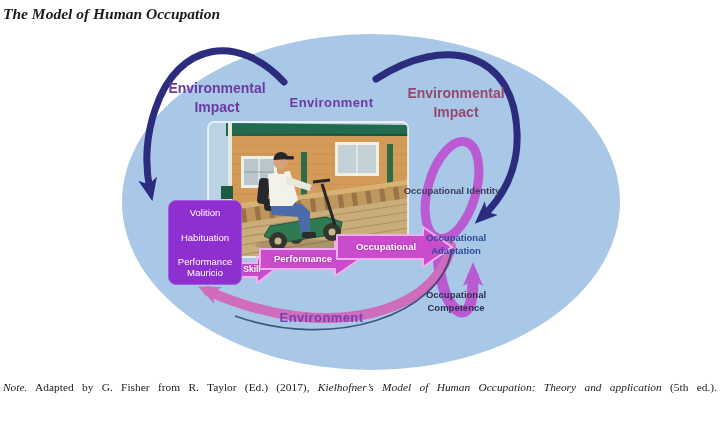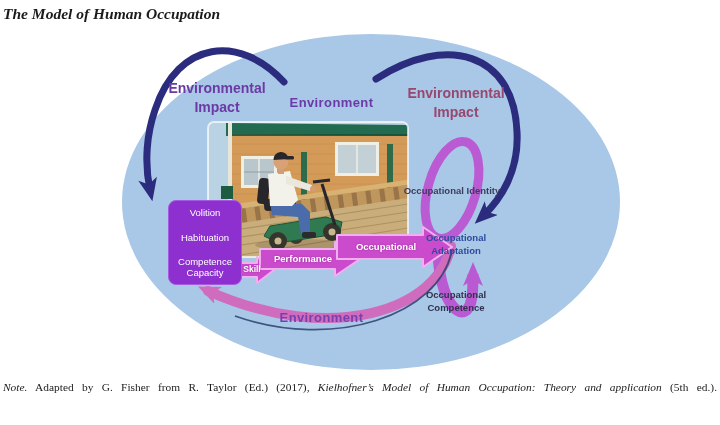--- a/index.html
+++ b/index.html
@@ -167,21 +167,21 @@
     <path d="M 376 79 C 446 34, 514 52, 517 132 C 519 170, 502 198, 483 216" fill="none" stroke="#2b2c7e" stroke-width="7" stroke-linecap="round" marker-end="url(#navyHead)"></path>
   </svg>
 
   <div class="lbl env-lbl" id="environment-top-label" style="left:259px;top:83px;width:145px;">Environment</div>
   <div class="lbl impact-lbl" id="environmental-impact-left" style="left:162px;top:79px;width:110px;">Environmental Impact</div>
   <div class="lbl impact-lbl" id="environmental-impact-right" style="left:401px;top:84px;width:110px;">Environmental Impact</div>
 
   <div id="component-box">
     <div class="component-item">Volition</div>
     <div class="component-item">Habituation</div>
-    <div class="component-item">Competence Capacity</div>
+    <div class="component-item">Performance Mauricio</div>
   </div>
 
   <div class="lbl arrow-lbl" id="skill-label" style="left:234px;top:264px;width:36px;">Skill</div>
   <div class="lbl arrow-lbl" id="performance-label" style="left:260px;top:253px;width:86px;">Performance</div>
   <div class="lbl arrow-lbl" id="participation-label" style="left:343px;top:241px;width:86px;">Occupational</div>
 
   <div class="lbl outcome-lbl" id="occupational-identity-label" style="left:402px;top:184px;width:100px;">Occupational Identity</div>
   <div class="lbl outcome-lbl" id="occupational-competence-label" style="left:406px;top:288px;width:100px;">Occupational Competence</div>
   <div class="lbl outcome-lbl" id="occupational-adaptation-label" style="left:406px;top:231px;width:100px;">Occupational Adaptation</div>
 

